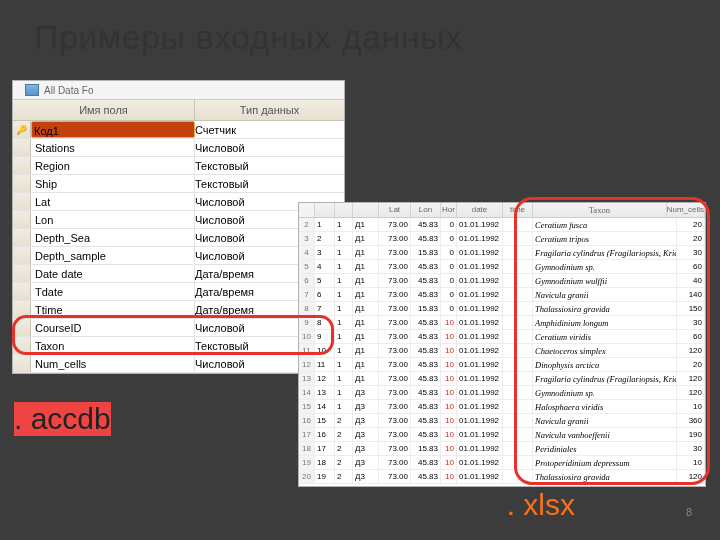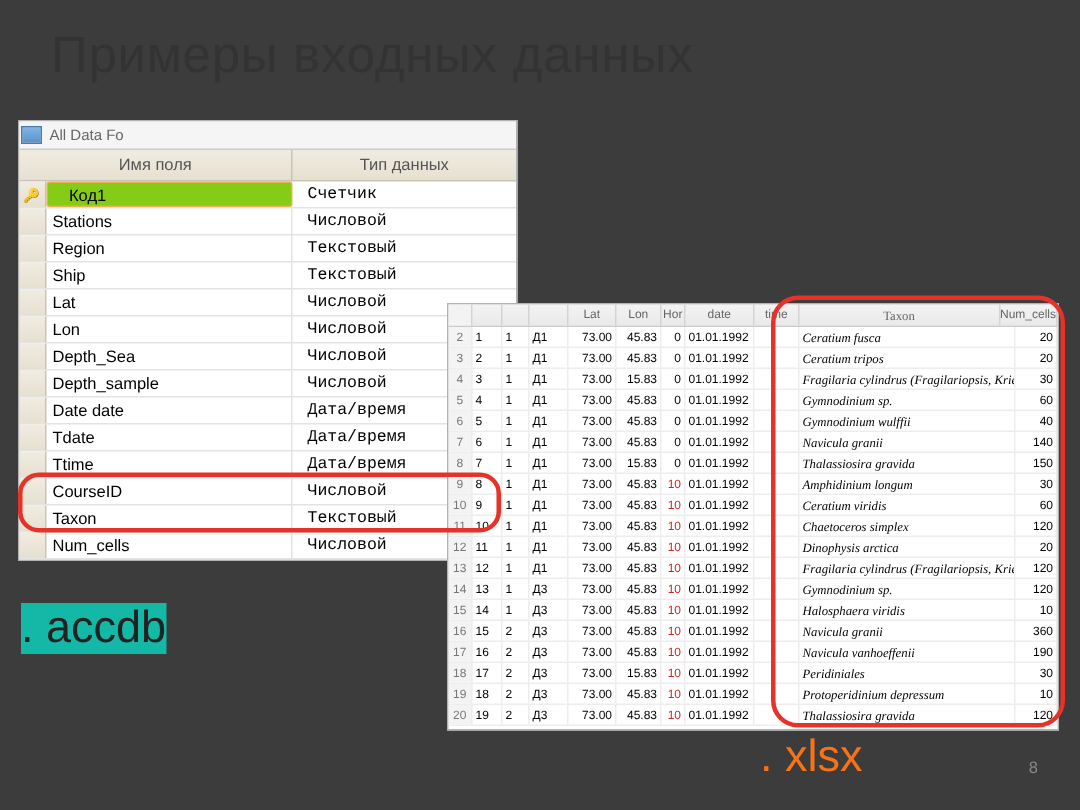--- a/index.html
+++ b/index.html
@@ -25,21 +25,21 @@
     top: 80px;
     left: 12px;
     width: 333px;
     background: #fff;
     border: 1px solid #b2b2b2;
     font-size: 11px;
   }
   .accdb-top {
     display: flex;
     align-items: center;
-    padding: 3px 1px;
+    padding: 3px 12px;
     border-bottom: 1px solid #ccc;
     background: #f5f5f5;
     font-size: 10px;
     color: #666;
   }
   .accdb-top .ic {
     width: 14px; height: 12px;
     background: linear-gradient(#7fb6e6,#5a93c9);
     border: 1px solid #4a7aa8;
     margin-right: 5px;
@@ -70,46 +70,45 @@
   }
   .field-row .fname {
     flex: 0 0 164px;
     padding-left: 4px;
     border-right: 1px solid #e3e3e3;
     overflow: hidden;
     white-space: nowrap;
   }
   .field-row .ftype {
     flex: 1;
-    padding-left: 10px;
+    padding-left: 0;
     overflow: hidden;
     white-space: nowrap;
-    font-family: Liberation Mono, monospace;
   }
   .field-row.selected .fname {
-    background: #84cc16;
+    background: #c2410c;
     border: 1px solid #e8b050;
     border-radius: 2px;
-    padding-left: 14px;
+    padding-left: 2px;
     font-weight: 500;
   }
   .red-box-1 {
     position: absolute;
     border: 3px solid #e63228;
     border-radius: 14px;
     pointer-events: none;
   }
   .label-accdb {
     position: absolute;
     top: 402px;
     left: 14px;
     color: #222;
     font-size: 30px;
     font-family: "Trebuchet MS", sans-serif;
-    background: #14b8a6;
+    background: #ef4444;
   }
   .xlsx-label {
     position: absolute;
     bottom: 18px;
     right: 145px;
     color: #f97316;
     font-size: 30px;
     font-family: "Trebuchet MS", sans-serif;
   }
   .page-num {

